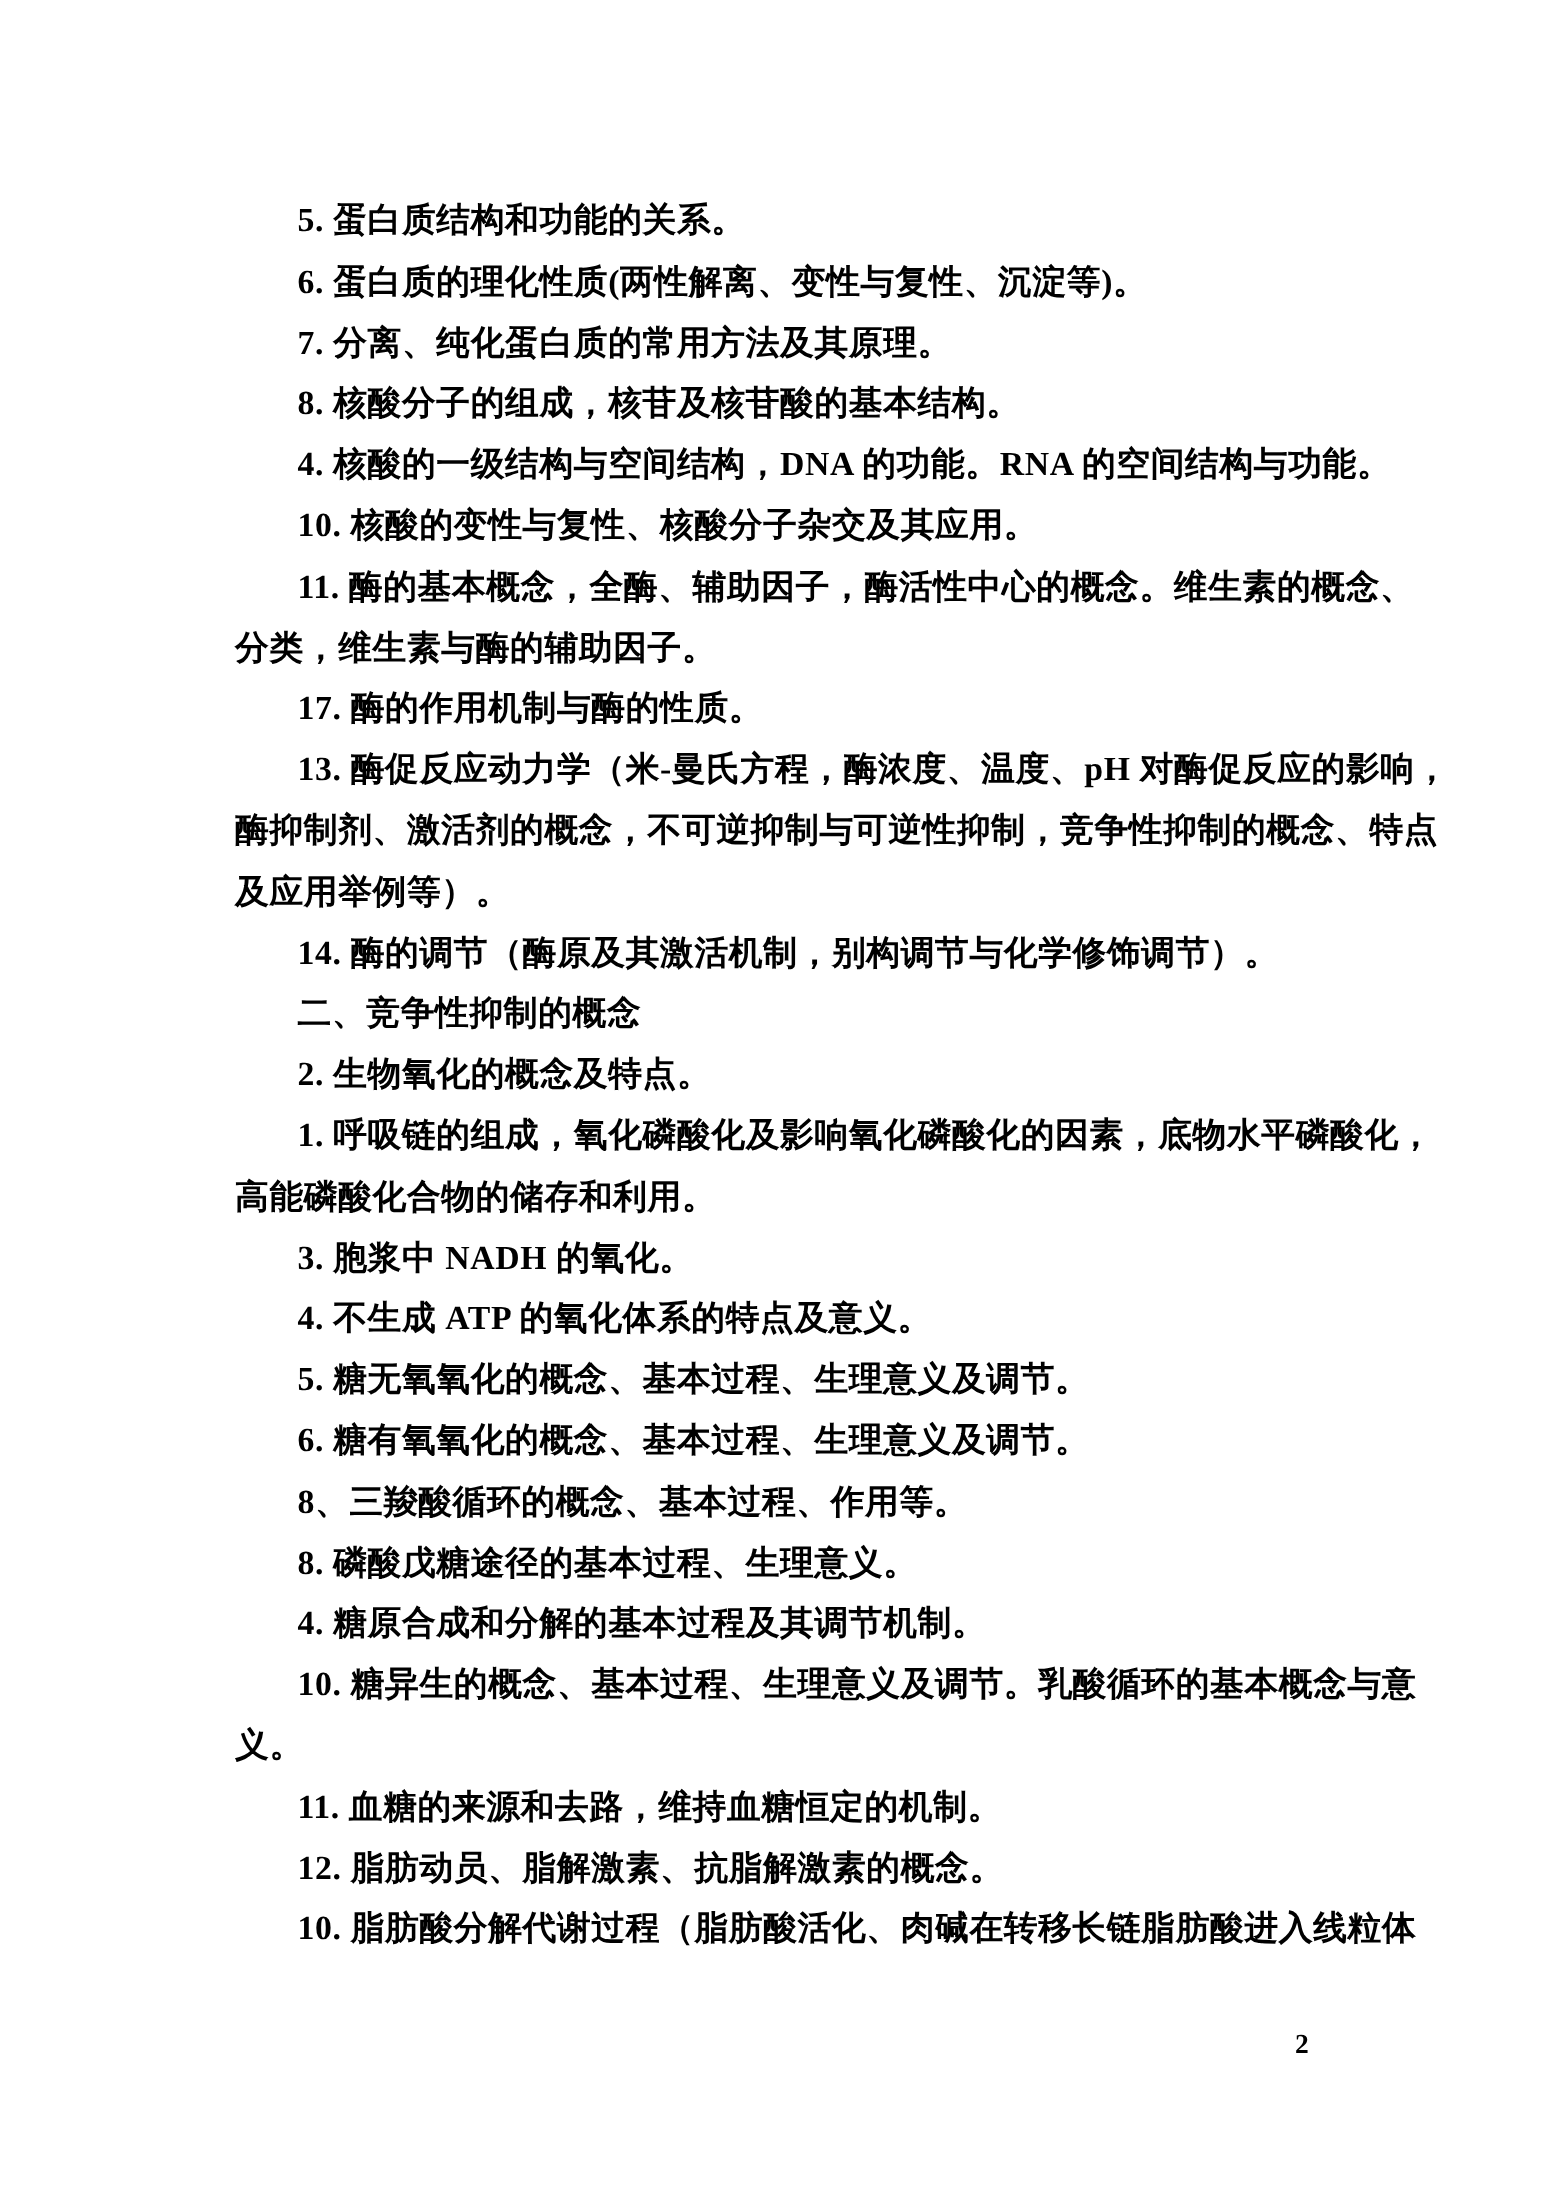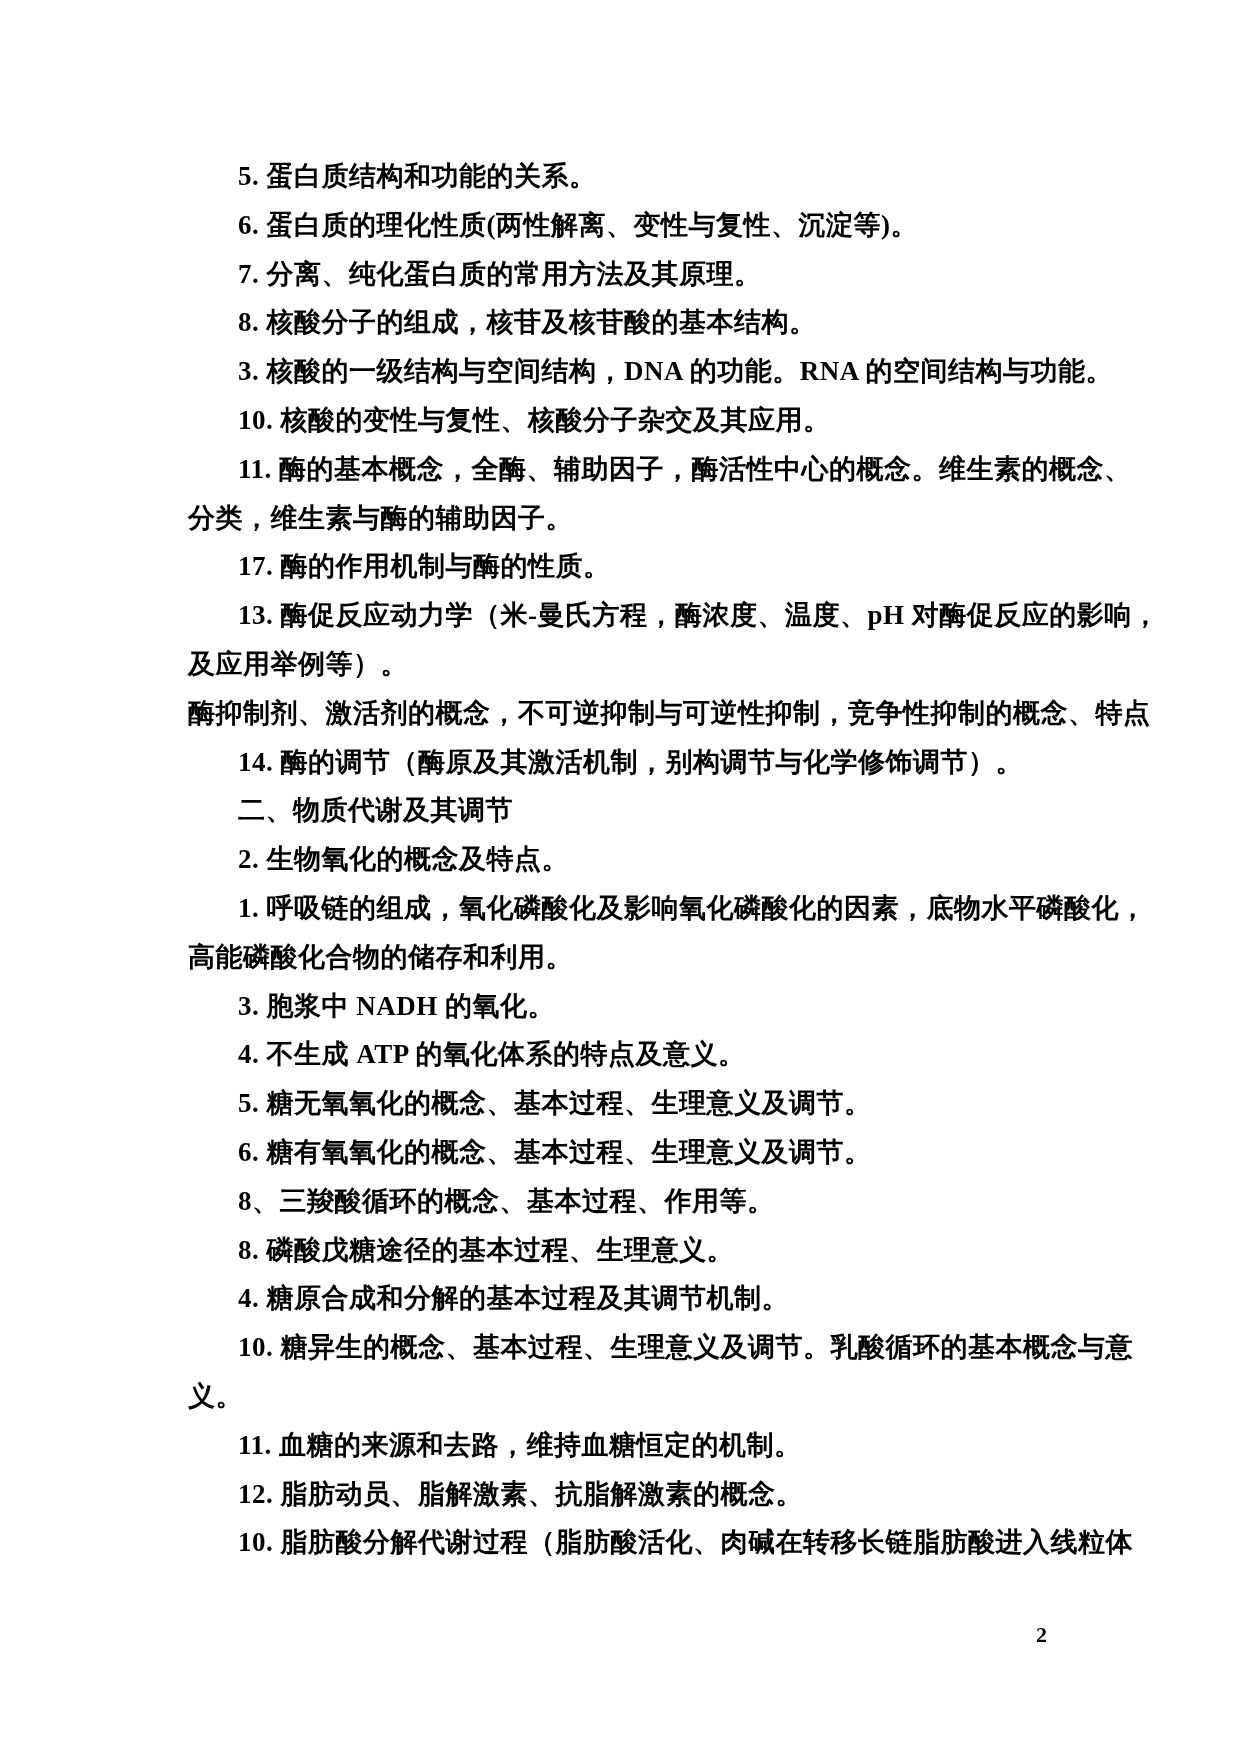--- a/index.html
+++ b/index.html
@@ -46,30 +46,30 @@
 </style>
 </head>
 <body>
 
 <div class="page">
   <div class="doc-body" id="doc-body">
       <div class="line indent">5. 蛋白质结构和功能的关系。</div>
       <div class="line indent">6. 蛋白质的理化性质(两性解离、变性与复性、沉淀等)。</div>
       <div class="line indent">7. 分离、纯化蛋白质的常用方法及其原理。</div>
       <div class="line indent">8. 核酸分子的组成，核苷及核苷酸的基本结构。</div>
-      <div class="line indent">3. 核酸的一级结构与空间结构，DNA 的功能。RNA 的空间结构与功能。</div>
+      <div class="line indent">4. 核酸的一级结构与空间结构，DNA 的功能。RNA 的空间结构与功能。</div>
       <div class="line indent">10. 核酸的变性与复性、核酸分子杂交及其应用。</div>
       <div class="line indent">11. 酶的基本概念，全酶、辅助因子，酶活性中心的概念。维生素的概念、</div>
       <div class="line">分类，维生素与酶的辅助因子。</div>
       <div class="line indent">17. 酶的作用机制与酶的性质。</div>
       <div class="line indent">13. 酶促反应动力学（米-曼氏方程，酶浓度、温度、pH 对酶促反应的影响，</div>
+      <div class="line">酶抑制剂、激活剂的概念，不可逆抑制与可逆性抑制，竞争性抑制的概念、特点</div>
       <div class="line">及应用举例等）。</div>
-      <div class="line">酶抑制剂、激活剂的概念，不可逆抑制与可逆性抑制，竞争性抑制的概念、特点</div>
       <div class="line indent">14. 酶的调节（酶原及其激活机制，别构调节与化学修饰调节）。</div>
-      <div class="line indent">二、物质代谢及其调节</div>
+      <div class="line indent">二、竞争性抑制的概念</div>
       <div class="line indent">2. 生物氧化的概念及特点。</div>
       <div class="line indent">1. 呼吸链的组成，氧化磷酸化及影响氧化磷酸化的因素，底物水平磷酸化，</div>
       <div class="line">高能磷酸化合物的储存和利用。</div>
       <div class="line indent">3. 胞浆中 NADH 的氧化。</div>
       <div class="line indent">4. 不生成 ATP 的氧化体系的特点及意义。</div>
       <div class="line indent">5. 糖无氧氧化的概念、基本过程、生理意义及调节。</div>
       <div class="line indent">6. 糖有氧氧化的概念、基本过程、生理意义及调节。</div>
       <div class="line indent">8、三羧酸循环的概念、基本过程、作用等。</div>
       <div class="line indent">8. 磷酸戊糖途径的基本过程、生理意义。</div>
       <div class="line indent">4. 糖原合成和分解的基本过程及其调节机制。</div>

